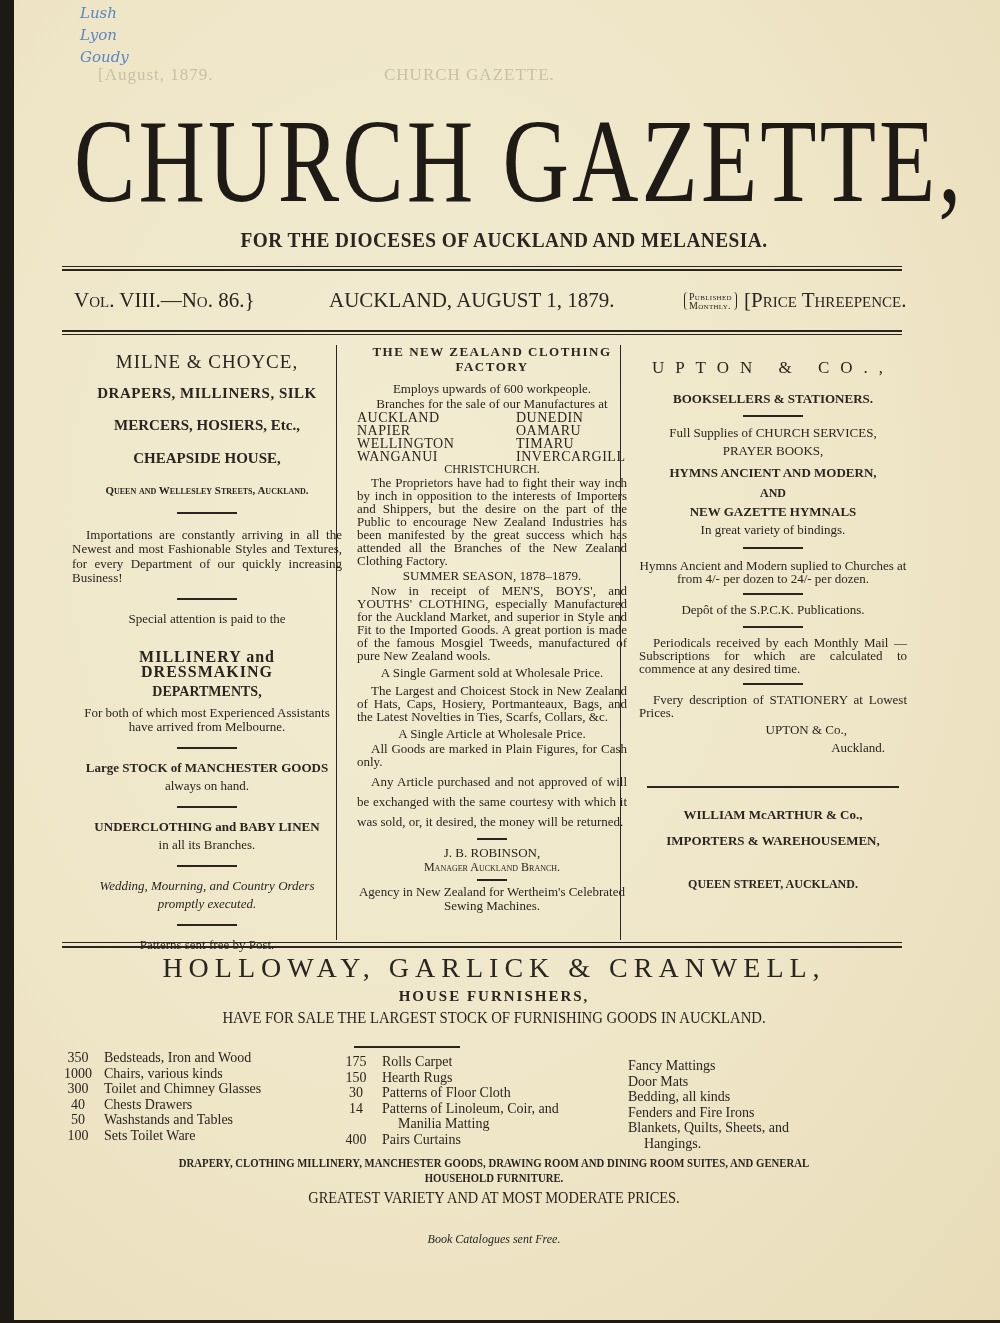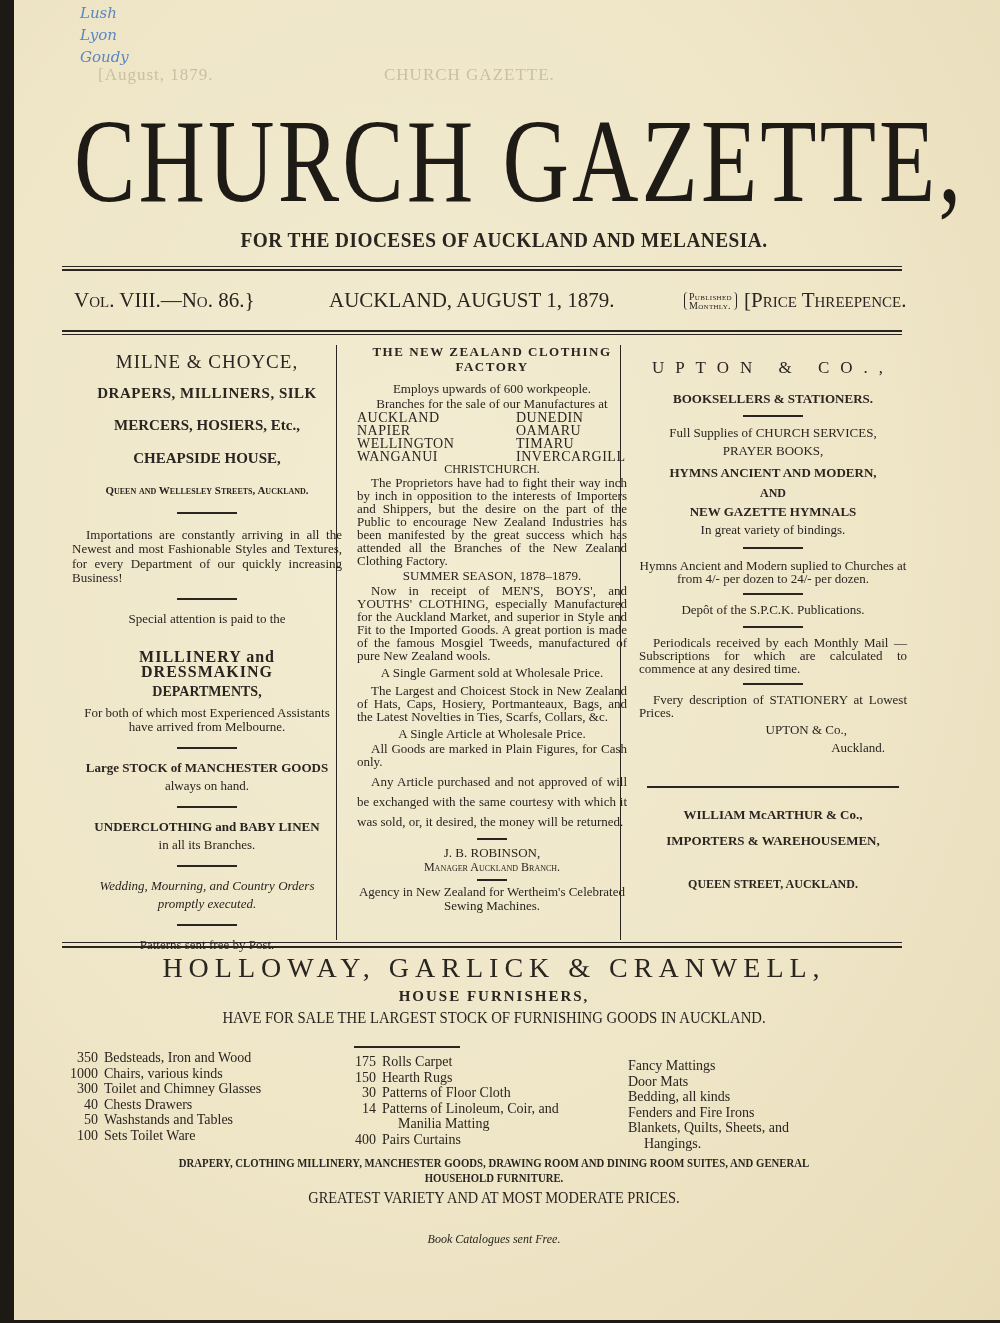--- a/index.html
+++ b/index.html
@@ -58,21 +58,21 @@
   p { margin: 0; }
   .two-col { display: grid; grid-template-columns: 1fr 1fr; text-align: left; font-size: 14px; line-height: 13px; letter-spacing: 0.5px; }
   .hgc {
     position: absolute; left: 40px; top: 952px; width: 880px; text-align: center;
   }
   .hgc-title { font-size: 28px; letter-spacing: 6px; transform: scaleX(1.0); }
   .hgc-sub { font-size: 15px; font-weight: bold; letter-spacing: 2px; margin-top: 4px; }
   .hgc-tag { font-size: 16px; margin-top: 4px; transform: scaleX(0.92); }
   .list { position: absolute; font-size: 14px; line-height: 15.5px; }
   .list .row { display: flex; }
-  .list .qty { width: 40px; text-align: right; margin-right: 6px; }
+  .list .qty { width: 40px; text-align: center; margin-right: 6px; }
   .bottom { position: absolute; left: 40px; width: 880px; text-align: center; }
 </style>
 </head>
 <body>
 
 <div class="page">
 
   <div class="hand">
     <div>Lush</div>
     <div>Lyon</div>

